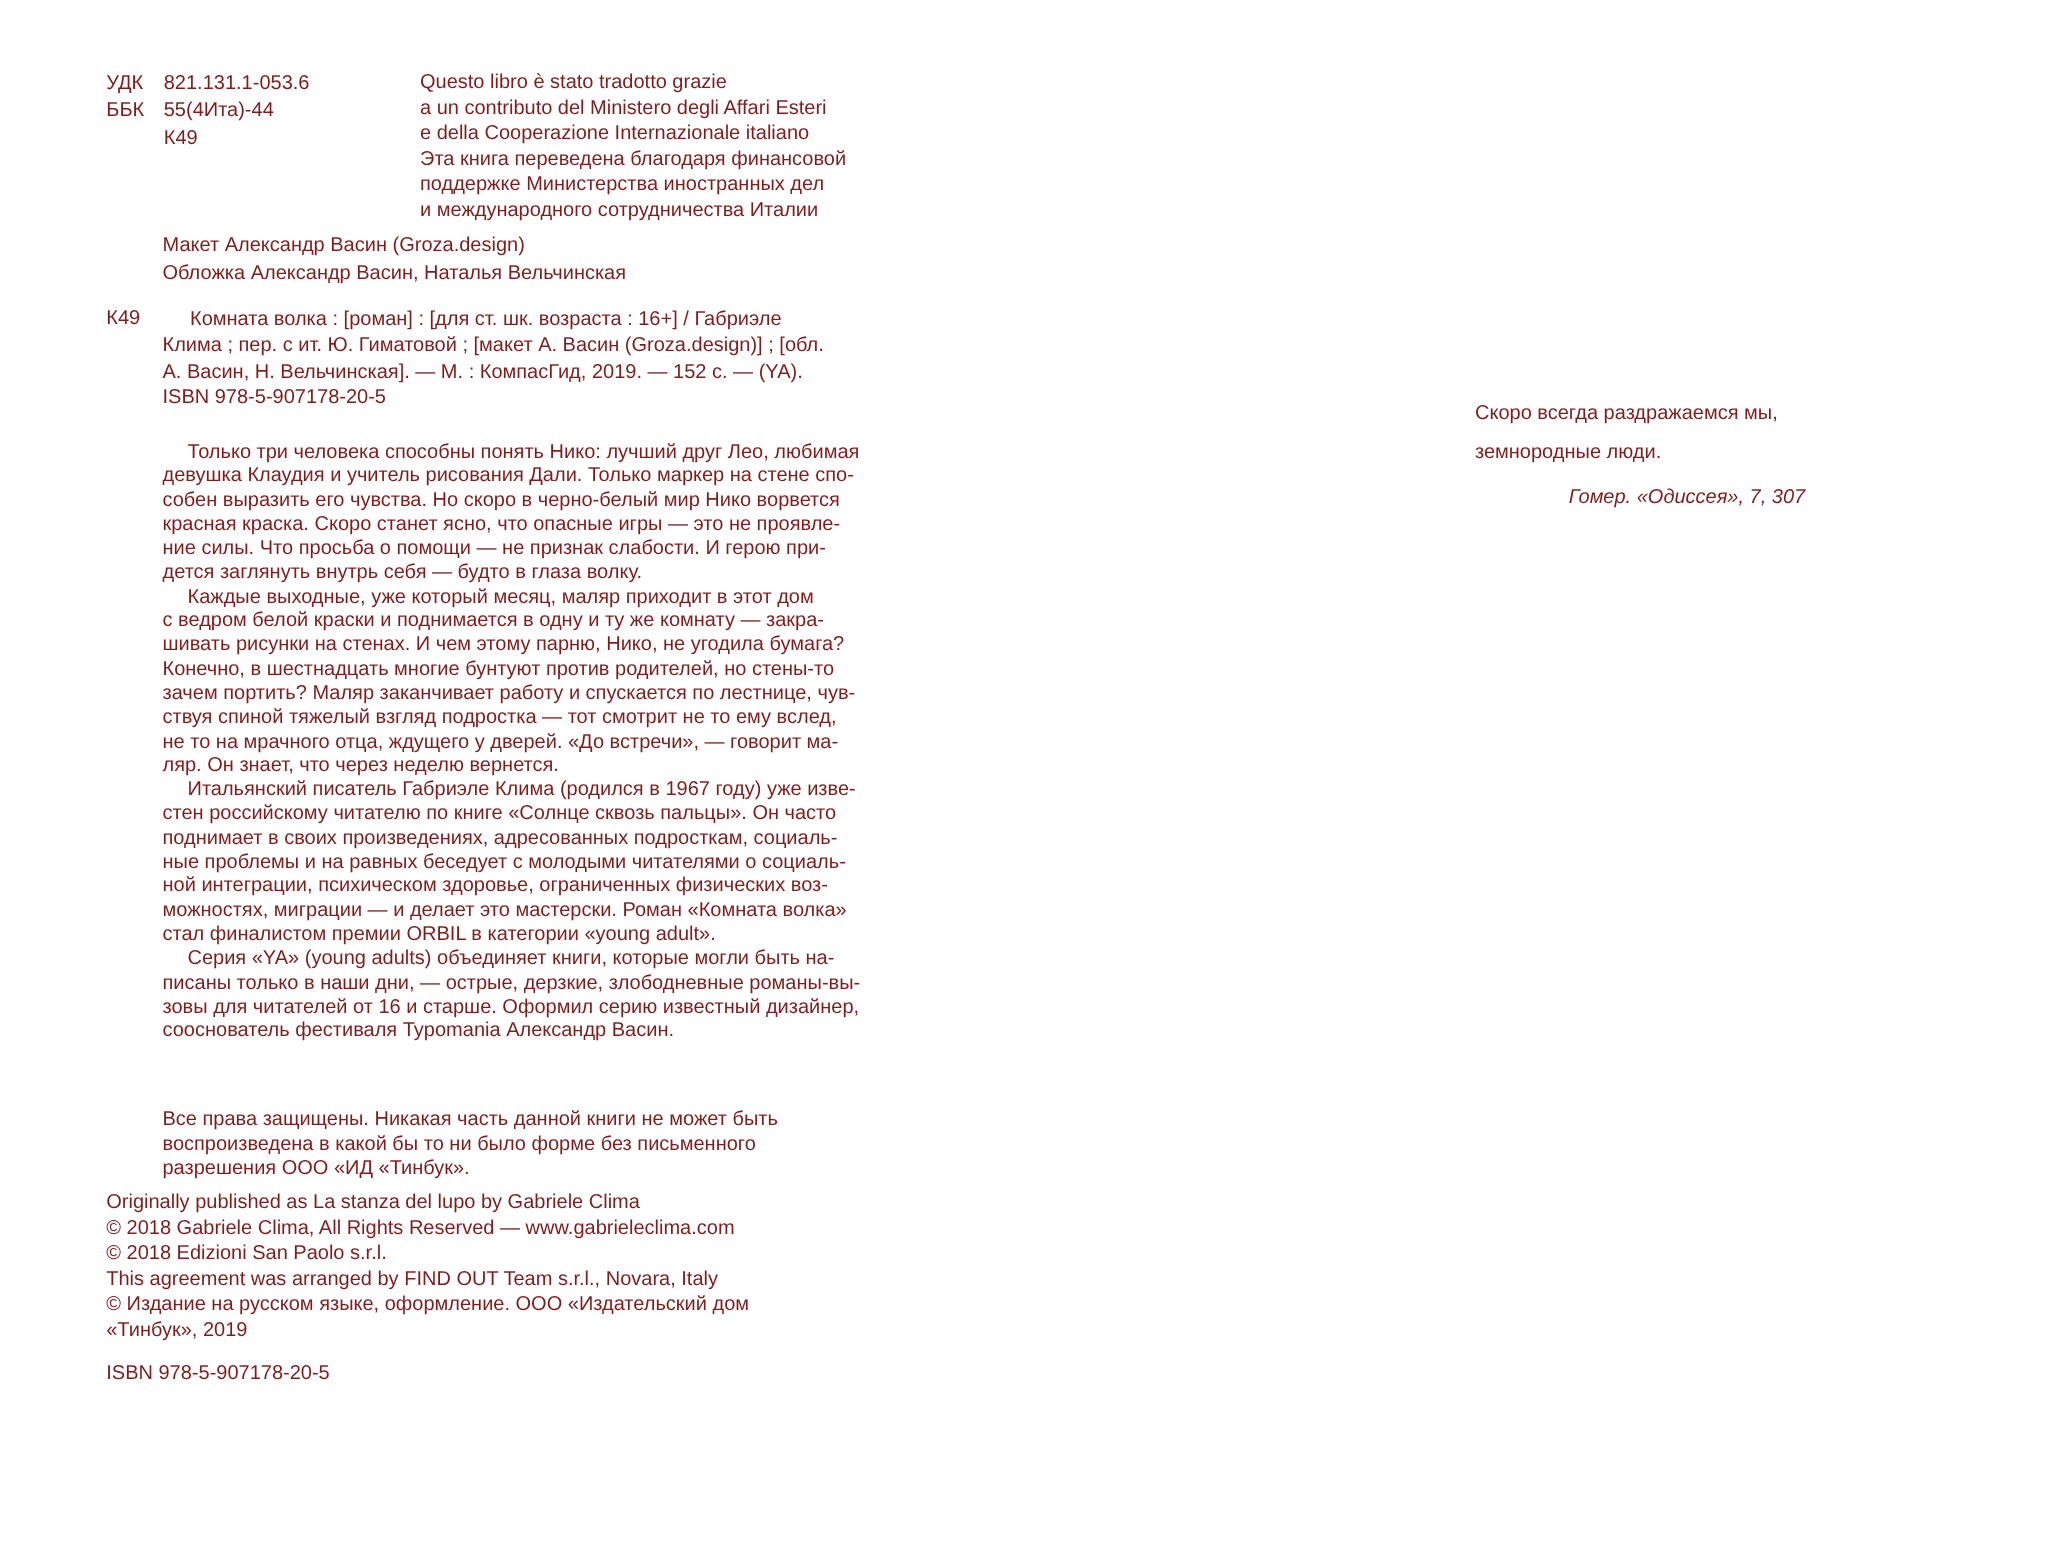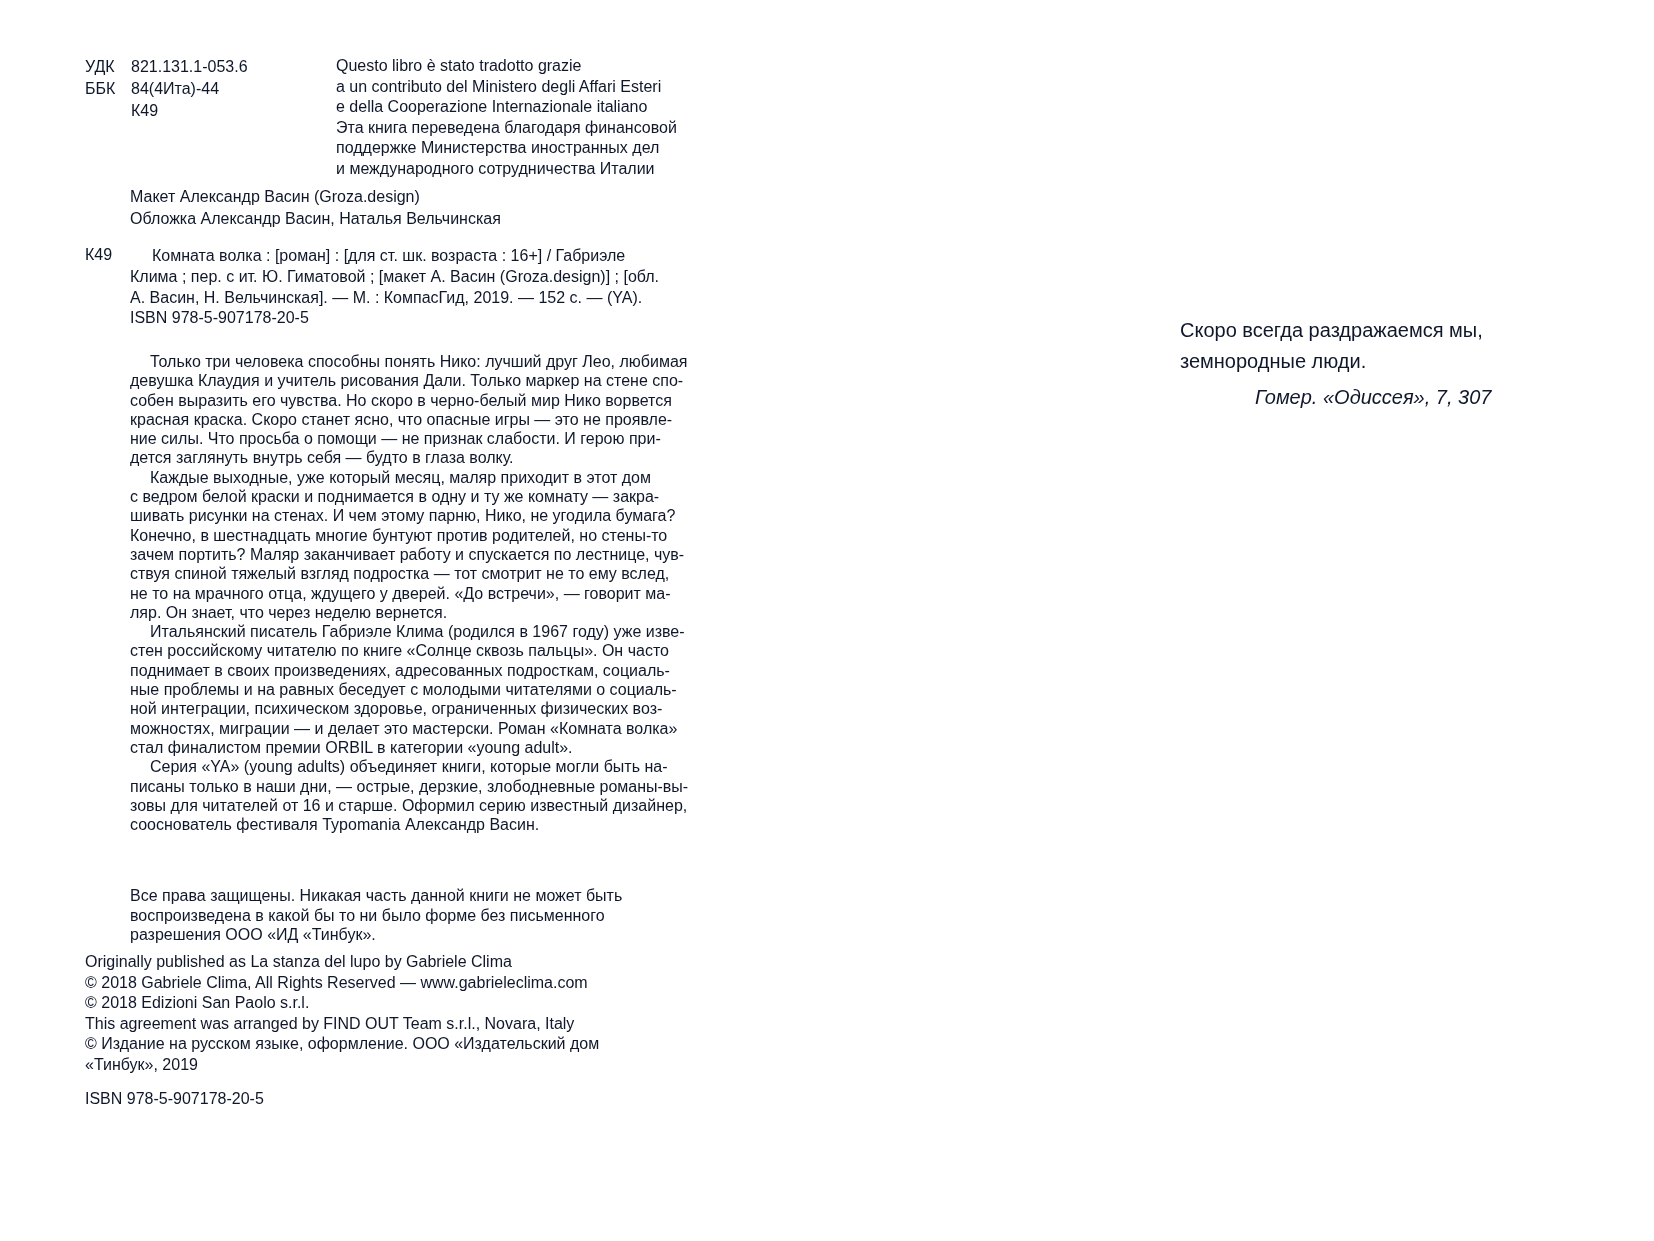--- a/index.html
+++ b/index.html
@@ -3,21 +3,21 @@
 <meta charset="utf-8">
 <style>
   * { margin: 0; padding: 0; box-sizing: border-box; }
   html, body { background: #ffffff; }
   .spread {
     position: relative;
     width: 1654px;
     height: 1241px;
     background: #ffffff;
     font-family: "Liberation Sans", sans-serif;
-    color: #0f172a;
+    color: #7f1d1d;
     font-size: 16px;
     overflow: hidden;
   }
   .abs { position: absolute; }
   .lines { white-space: pre-line; }
 
   .codes-top { line-height: 22px; }
   .code-row { display: flex; }
   .code-label { display: inline-block; width: 46px; }
 
@@ -34,36 +34,36 @@
   .annotation .para { text-indent: 20px; }
 
   .codes-footer { width: 557px; text-align: right; line-height: 20.5px; }
 
   .rights { width: 540px; line-height: 19.5px; }
 
   .copyright-block { line-height: 20.5px; }
 
   .isbn-bottom { line-height: 20px; }
 
-  .epigraph { width: 360px; font-size: 20px; line-height: 31px; }
+  .epigraph { width: 360px; font-size: 16px; line-height: 31px; }
   .epigraph-source { font-style: italic; margin-top: 5px; text-indent: 75px; }
 </style>
 </head>
 <body>
 
 <div class="spread">
 
   <div class="abs codes-top" style="left:85px; top:56px;">
     <div class="code-row">
       <span class="code-label">УДК</span>
       <span>821.131.1-053.6</span>
     </div>
     <div class="code-row">
       <span class="code-label">ББК</span>
-      <span>84(4Ита)-44</span>
+      <span>55(4Ита)-44</span>
     </div>
     <div class="code-row">
       <span class="code-label"></span>
       <span>К49</span>
     </div>
   </div>
 
   <div class="abs italian-note lines" style="left:336px; top:56px;">Questo libro è stato tradotto grazie
 a un contributo del Ministero degli Affari Esteri
 e della Cooperazione Internazionale italiano

